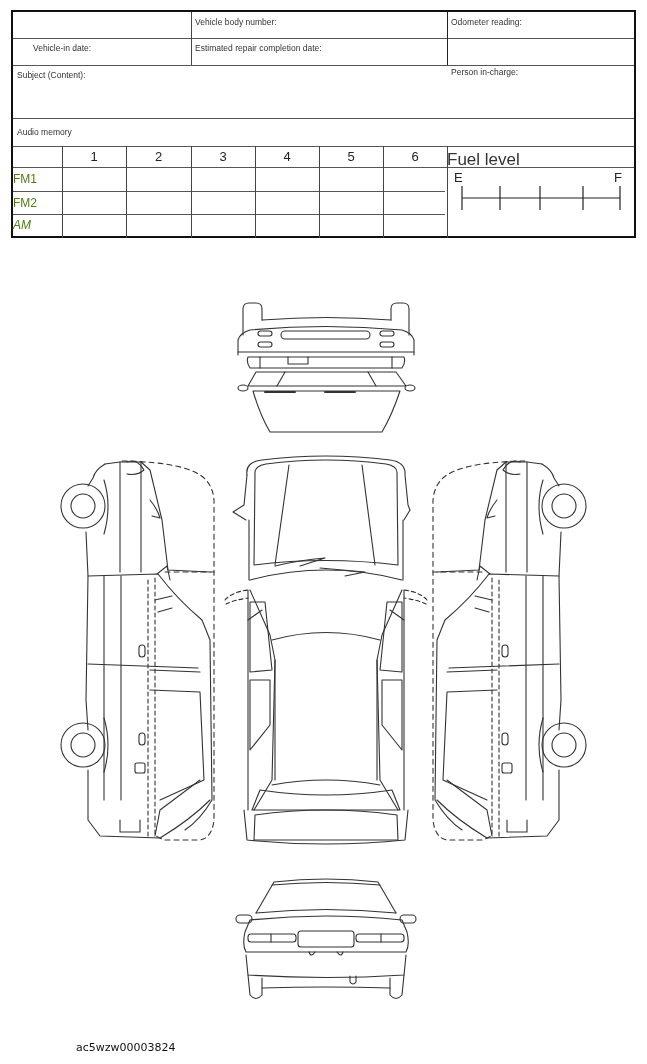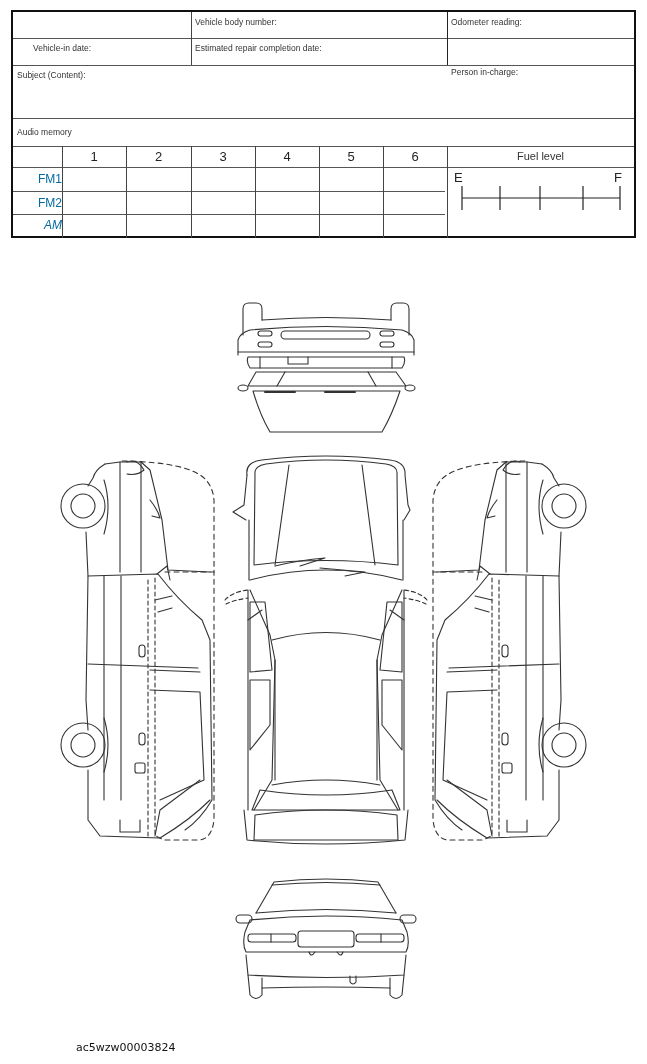--- a/index.html
+++ b/index.html
@@ -5,22 +5,22 @@
   html, body { margin:0; padding:0; background:#fff; }
   body { width:647px; height:1064px; position:relative; overflow:hidden;
          font-family:"Liberation Sans", sans-serif; color:#222; }
   .form { position:absolute; left:11px; top:10px; width:625px; height:228px;
           border:2px solid #111; box-sizing:border-box; }
   .cell { position:absolute; box-sizing:border-box; }
   .lbl { position:absolute; left:4px; top:5px; font-size:8.5px; color:#333; white-space:nowrap; }
   .hl { position:absolute; left:0; right:0; height:0; border-top:1px solid #555; }
   .vl { position:absolute; top:0; width:0; border-left:1px solid #444; }
   .num { position:absolute; font-size:13px; text-align:center; color:#222; }
-  .rowlbl { position:absolute; font-size:12px; text-align:right; color:#0369a1; }
-  .fuel-title { position:absolute; font-size:11px; text-align:center; color:#333; }
+  .rowlbl { position:absolute; font-size:12px; text-align:left; color:#4d7c0f; }
+  .fuel-title { position:absolute; font-size:17px; color:#333; }
   .ef { position:absolute; font-size:13px; color:#222; }
   .diagram { position:absolute; left:0; top:240px; width:647px; height:780px; }
   .code { position:absolute; left:76px; top:1041px; font-family:"DejaVu Sans", sans-serif; font-size:11px; color:#111; }
   svg { overflow:visible; }
 </style>
 </head>
 <body>
 
 <div class="form">
 

